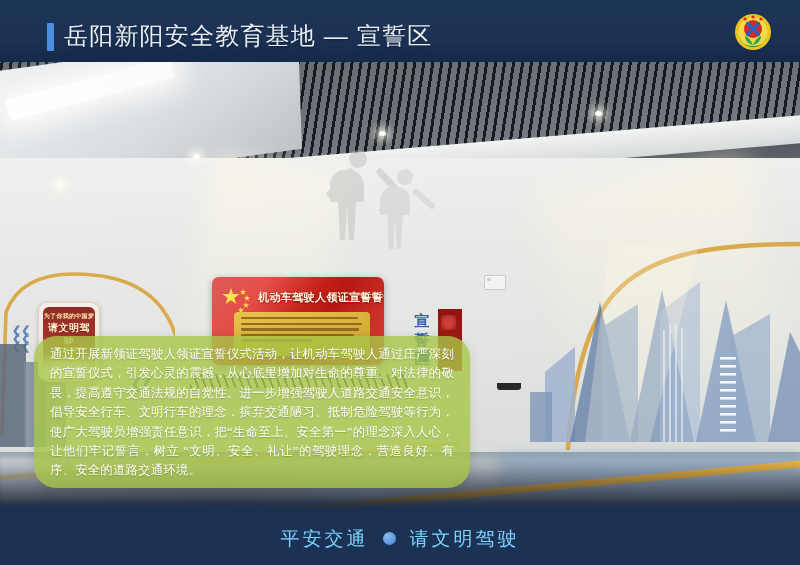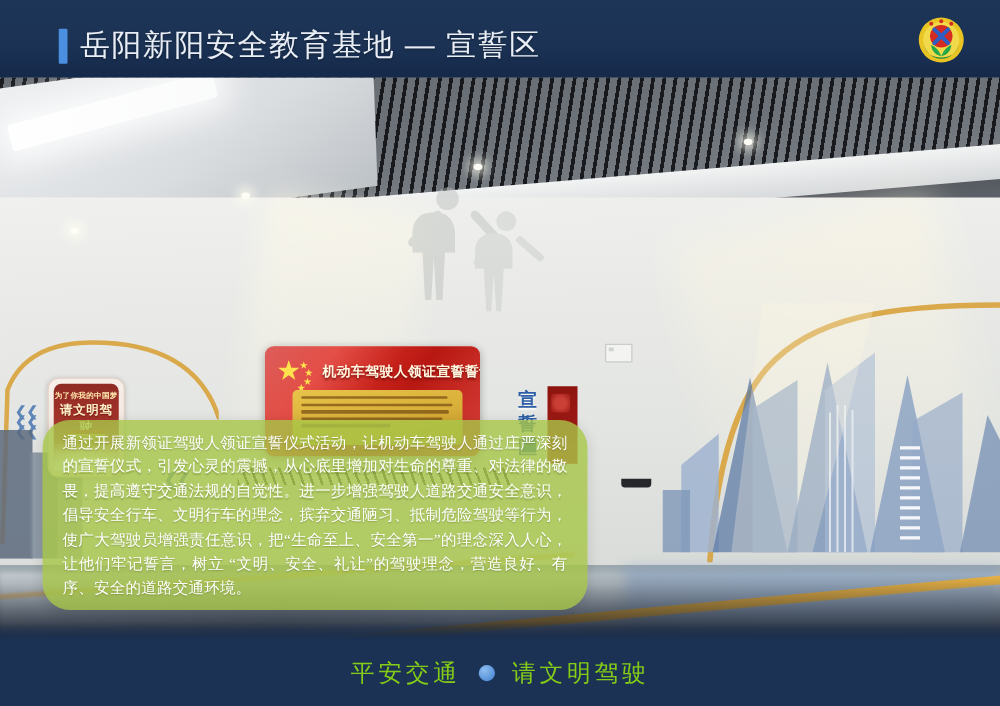--- a/index.html
+++ b/index.html
@@ -259,21 +259,21 @@
     letter-spacing:.2px;
   }
 
   
   .footer{
     position:absolute; left:0; bottom:0; width:800px; height:53px;
     background:#1b3254; z-index:40;
     display:flex; align-items:center; justify-content:center; gap:14px;
   }
   .foot-txt{
-    font-size:19px; color:#84cc16; letter-spacing:3px;
+    font-size:19px; color:#7dd3fc; letter-spacing:3px;
     font-family:Liberation Mono, monospace;
   }
   .foot-dot{
     width:13px; height:13px; border-radius:50%;
     background:radial-gradient(circle at 35% 32%,#8ebdf0,#3f7fd0);
   }
   
   .footfade{
     position:absolute; left:0; bottom:53px; width:800px; height:14px;
     background:linear-gradient(180deg,rgba(20,30,48,0),#1b3254); z-index:35;

